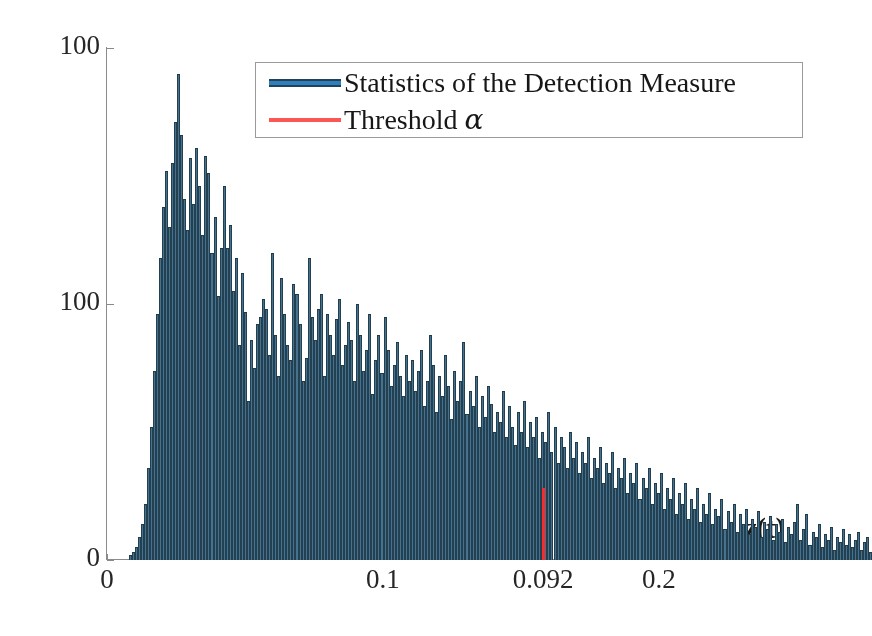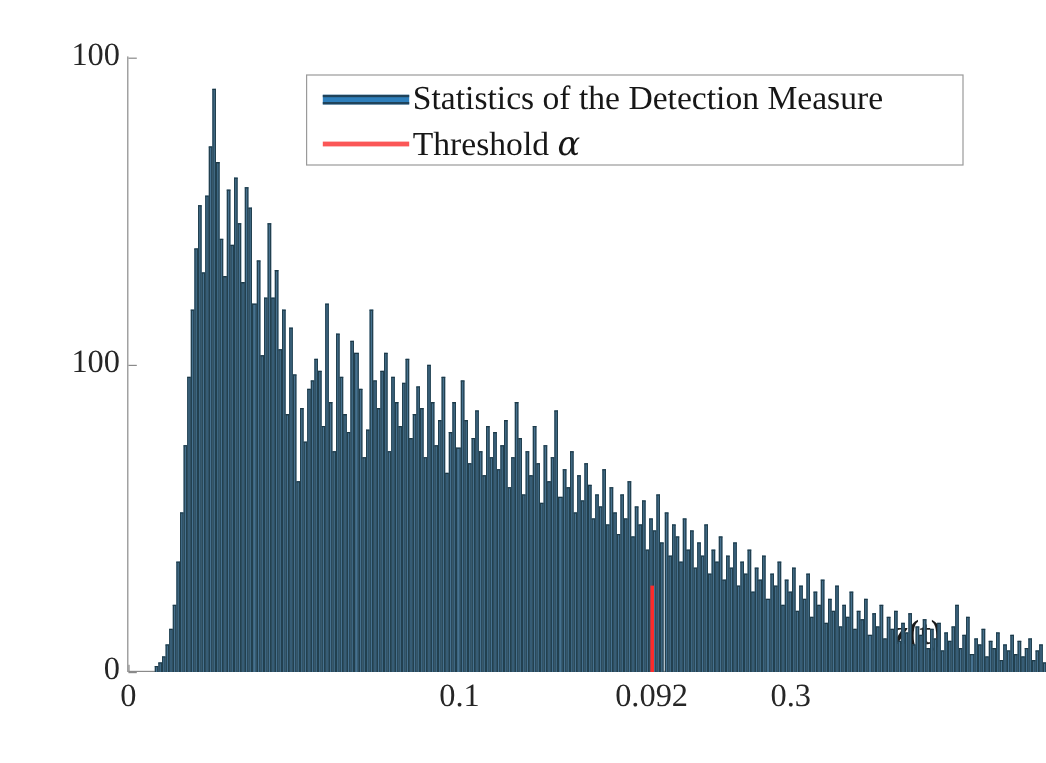--- a/index.html
+++ b/index.html
@@ -188,21 +188,21 @@
   <div id="ytick-marks">
       <div class="tick-y" style="top: 560px;"></div>
       <div class="tick-y" style="top: 304px;"></div>
       <div class="tick-y" style="top: 48px;"></div>
     </div>
 
   <div id="xtick-labels">
       <div class="xtick-label" style="width: 160px; left: 27px;">0</div>
       <div class="xtick-label" style="width: 160px; left: 302.96px;">0.1</div>
       <div class="xtick-label" style="width: 160px; left: 463.016px;">0.092</div>
-      <div class="xtick-label" style="width: 160px; left: 578.919px;">0.3</div>
+      <div class="xtick-label" style="width: 160px; left: 578.919px;">0.2</div>
     </div>
   <div id="xtick-marks">
       <div class="tick-x" style="left: 107px;"></div>
       <div class="tick-x" style="left: 382.96px;"></div>
       <div class="tick-x" style="left: 543.016px;"></div>
       <div class="tick-x" style="left: 658.919px;"></div>
     </div>
 
 
   <div id="xlabel-zt"><span>z</span><span class="paren">(t)</span></div>

